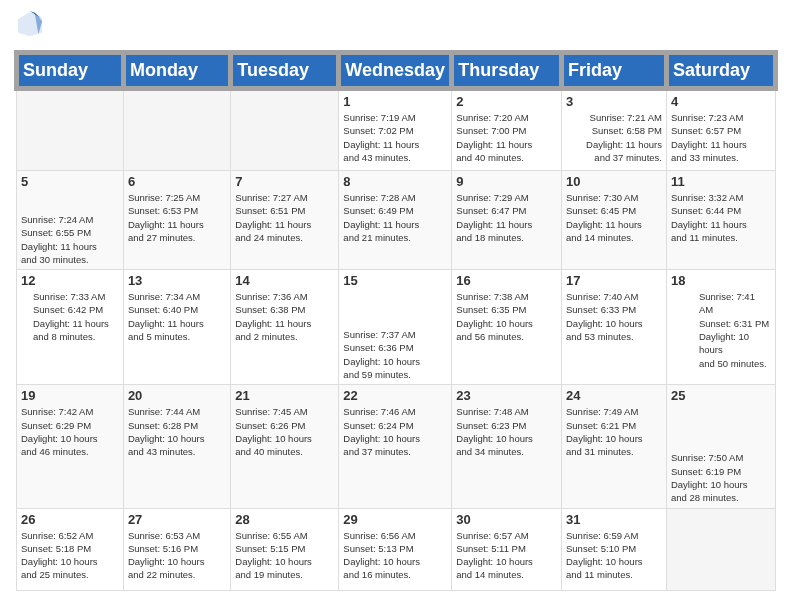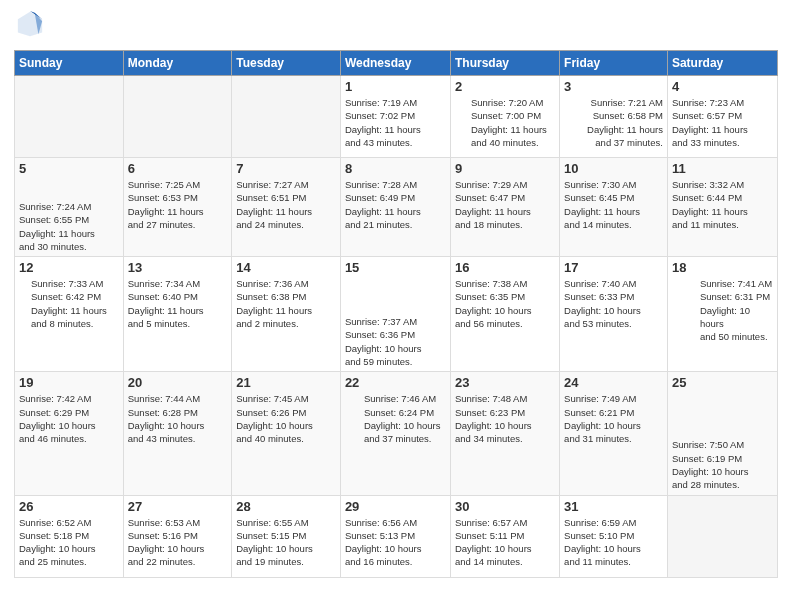--- a/index.html
+++ b/index.html
@@ -44,25 +44,25 @@
       color: #555;
     }
     .calendar {
       width: 100%;
       border-collapse: collapse;
       border: 1px solid #ccc;
     }
     .calendar th {
       background: #2a6ebd;
       color: #fff;
-      font-size: 12px;
+      font-size: 18px;
       font-weight: bold;
       padding: 5px 4px;
       text-align: left;
-      border: 1px solid #a3a3a3;
+      border: 5px solid #a3a3a3;
     }
     .calendar td {
       vertical-align: top;
       border: 1px solid #ddd;
       padding: 3px 4px;
       font-size: 10px;
       color: #333;
       width: 113px;
       height: 82px;
       background: #fff;
@@ -131,21 +131,21 @@
           <td class="empty"></td>
           <td>
             <span class="day-number">1</span>
             <div class="day-info" style="white-space: pre-line;">Sunrise: 7:19 AM
 Sunset: 7:02 PM
 Daylight: 11 hours
 and 43 minutes.</div>
           </td>
           <td>
             <span class="day-number">2</span>
-            <div class="day-info" style="white-space: pre-line; margin-left: 16px;">Sunrise: 7:20 AM
+            <div class="day-info" style="white-space: pre-line;">Sunrise: 7:20 AM
 Sunset: 7:00 PM
 Daylight: 11 hours
 and 40 minutes.</div>
           </td>
           <td>
             <span class="day-number">3</span>
             <div class="day-info" style="white-space: pre-line; text-align: right;">Sunrise: 7:21 AM
 Sunset: 6:58 PM
 Daylight: 11 hours
 and 37 minutes.</div>
@@ -277,21 +277,21 @@
           </td>
           <td>
             <span class="day-number">21</span>
             <div class="day-info" style="white-space: pre-line;">Sunrise: 7:45 AM
 Sunset: 6:26 PM
 Daylight: 10 hours
 and 40 minutes.</div>
           </td>
           <td>
             <span class="day-number">22</span>
-            <div class="day-info" style="white-space: pre-line; margin-left: 19px;">Sunrise: 7:46 AM
+            <div class="day-info" style="white-space: pre-line;">Sunrise: 7:46 AM
 Sunset: 6:24 PM
 Daylight: 10 hours
 and 37 minutes.</div>
           </td>
           <td>
             <span class="day-number">23</span>
             <div class="day-info" style="white-space: pre-line;">Sunrise: 7:48 AM
 Sunset: 6:23 PM
 Daylight: 10 hours
 and 34 minutes.</div>

